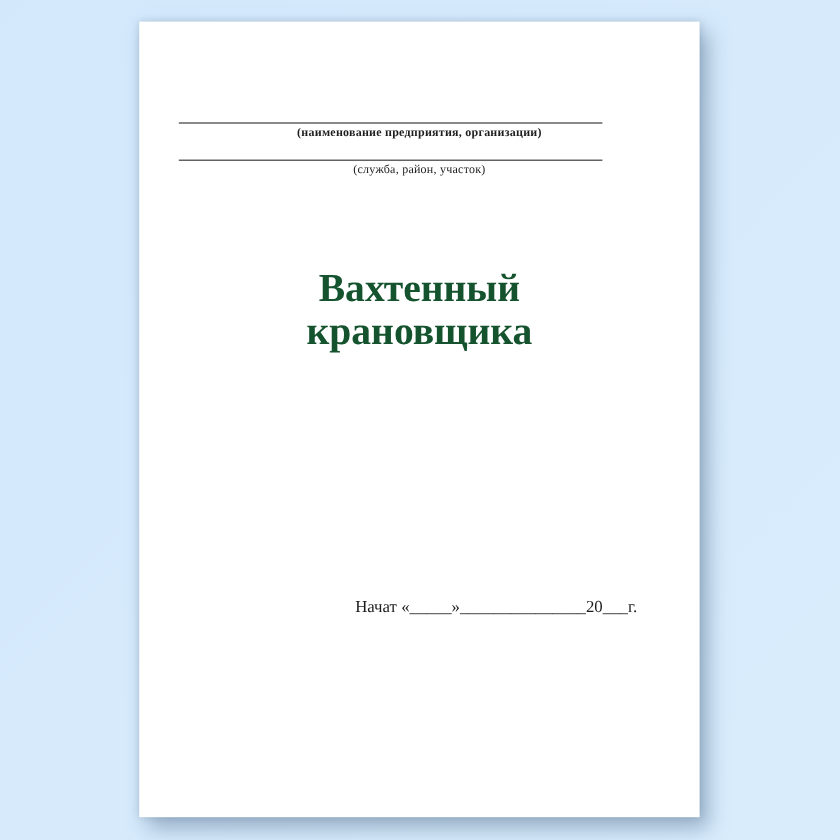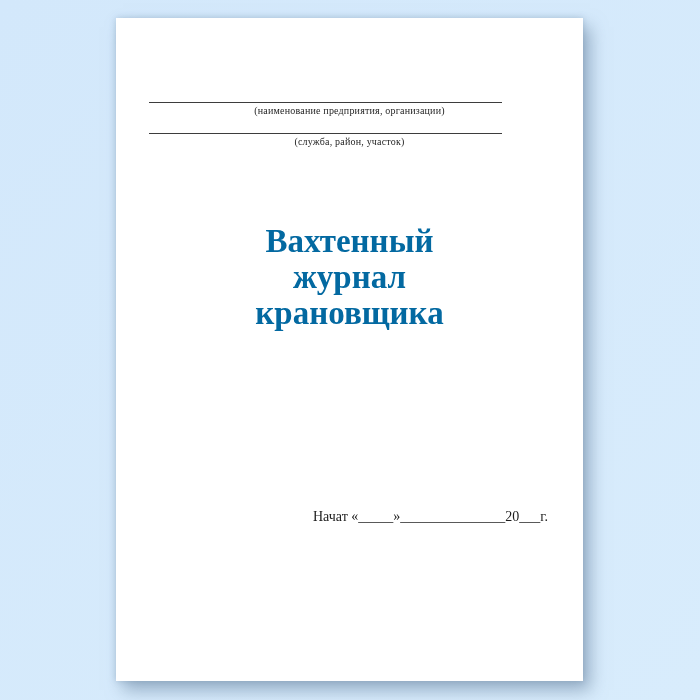--- a/index.html
+++ b/index.html
@@ -41,58 +41,57 @@
   .caption {
     position: absolute;
     left: 0;
     width: 100%;
     text-align: center;
     font-size: 10px;
     line-height: 12px;
     color: #1e1e1e;
     letter-spacing: 0.2px;
   }
-  .caption-1 { top: 87px; }
+  .caption-1 { top: 87px; font-weight: bold; }
   .caption-2 { top: 118px; text-align: center; }
   .title {
     position: absolute;
     left: 0;
     width: 100%;
     top: 205px;
     text-align: center;
     font-weight: bold;
     font-size: 33px;
     line-height: 36px;
-    color: #0369a1;
+    color: #14532d;
   }
   .footer-row {
     position: absolute;
     font-size: 14px;
     line-height: 18px;
     color: #1c1c1c;
     white-space: nowrap;
   }
-  .row-started  { left: 197px; top: 480px; margin-top: 10px; }
+  .row-started  { left: 180px; top: 480px; }
   .row-finished { left: 196px; top: 523px; }
 </style>
 </head>
 <body>
 
 <div class="scene">
   <div class="paper">
 
     <div class="rule rule-1"></div>
     <div class="caption caption-1">(наименование предприятия, организации)</div>
 
     <div class="rule rule-2"></div>
     <div class="caption caption-2">(служба, район, участок)</div>
 
     <div class="title">
       <div>Вахтенный</div>
-      <div>журнал</div>
       <div>крановщика</div>
     </div>
 
     <div class="footer-row row-started">Начат «_____»_______________20___г.</div>
 
 
   </div>
 </div>
 
 </body></html>

